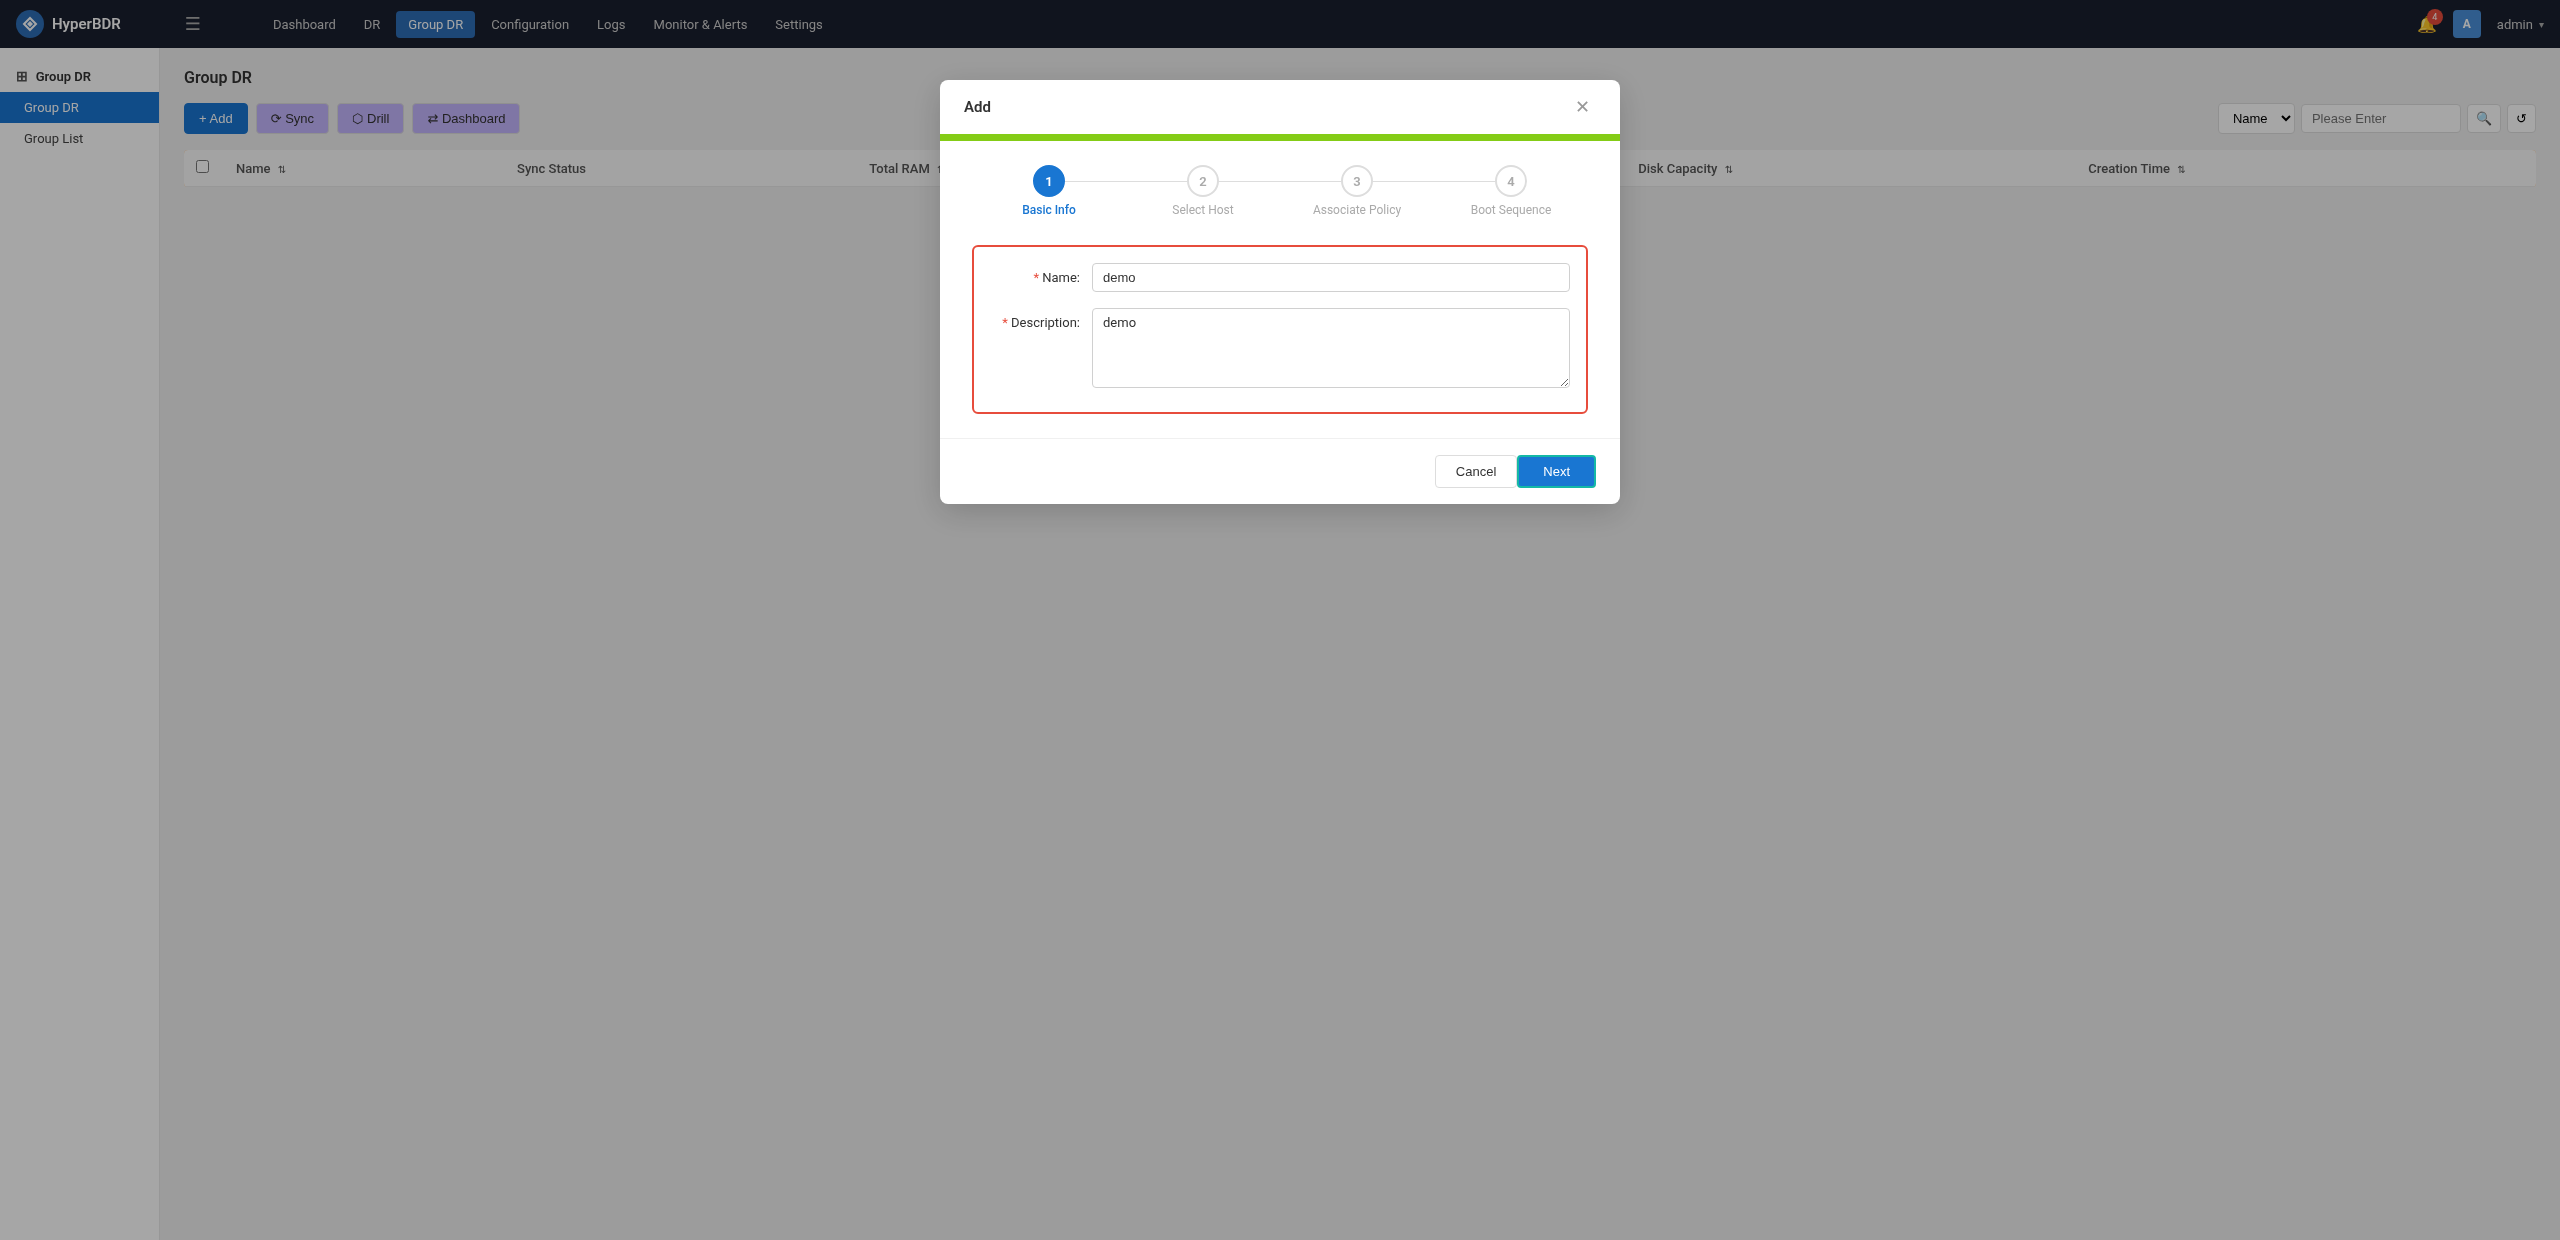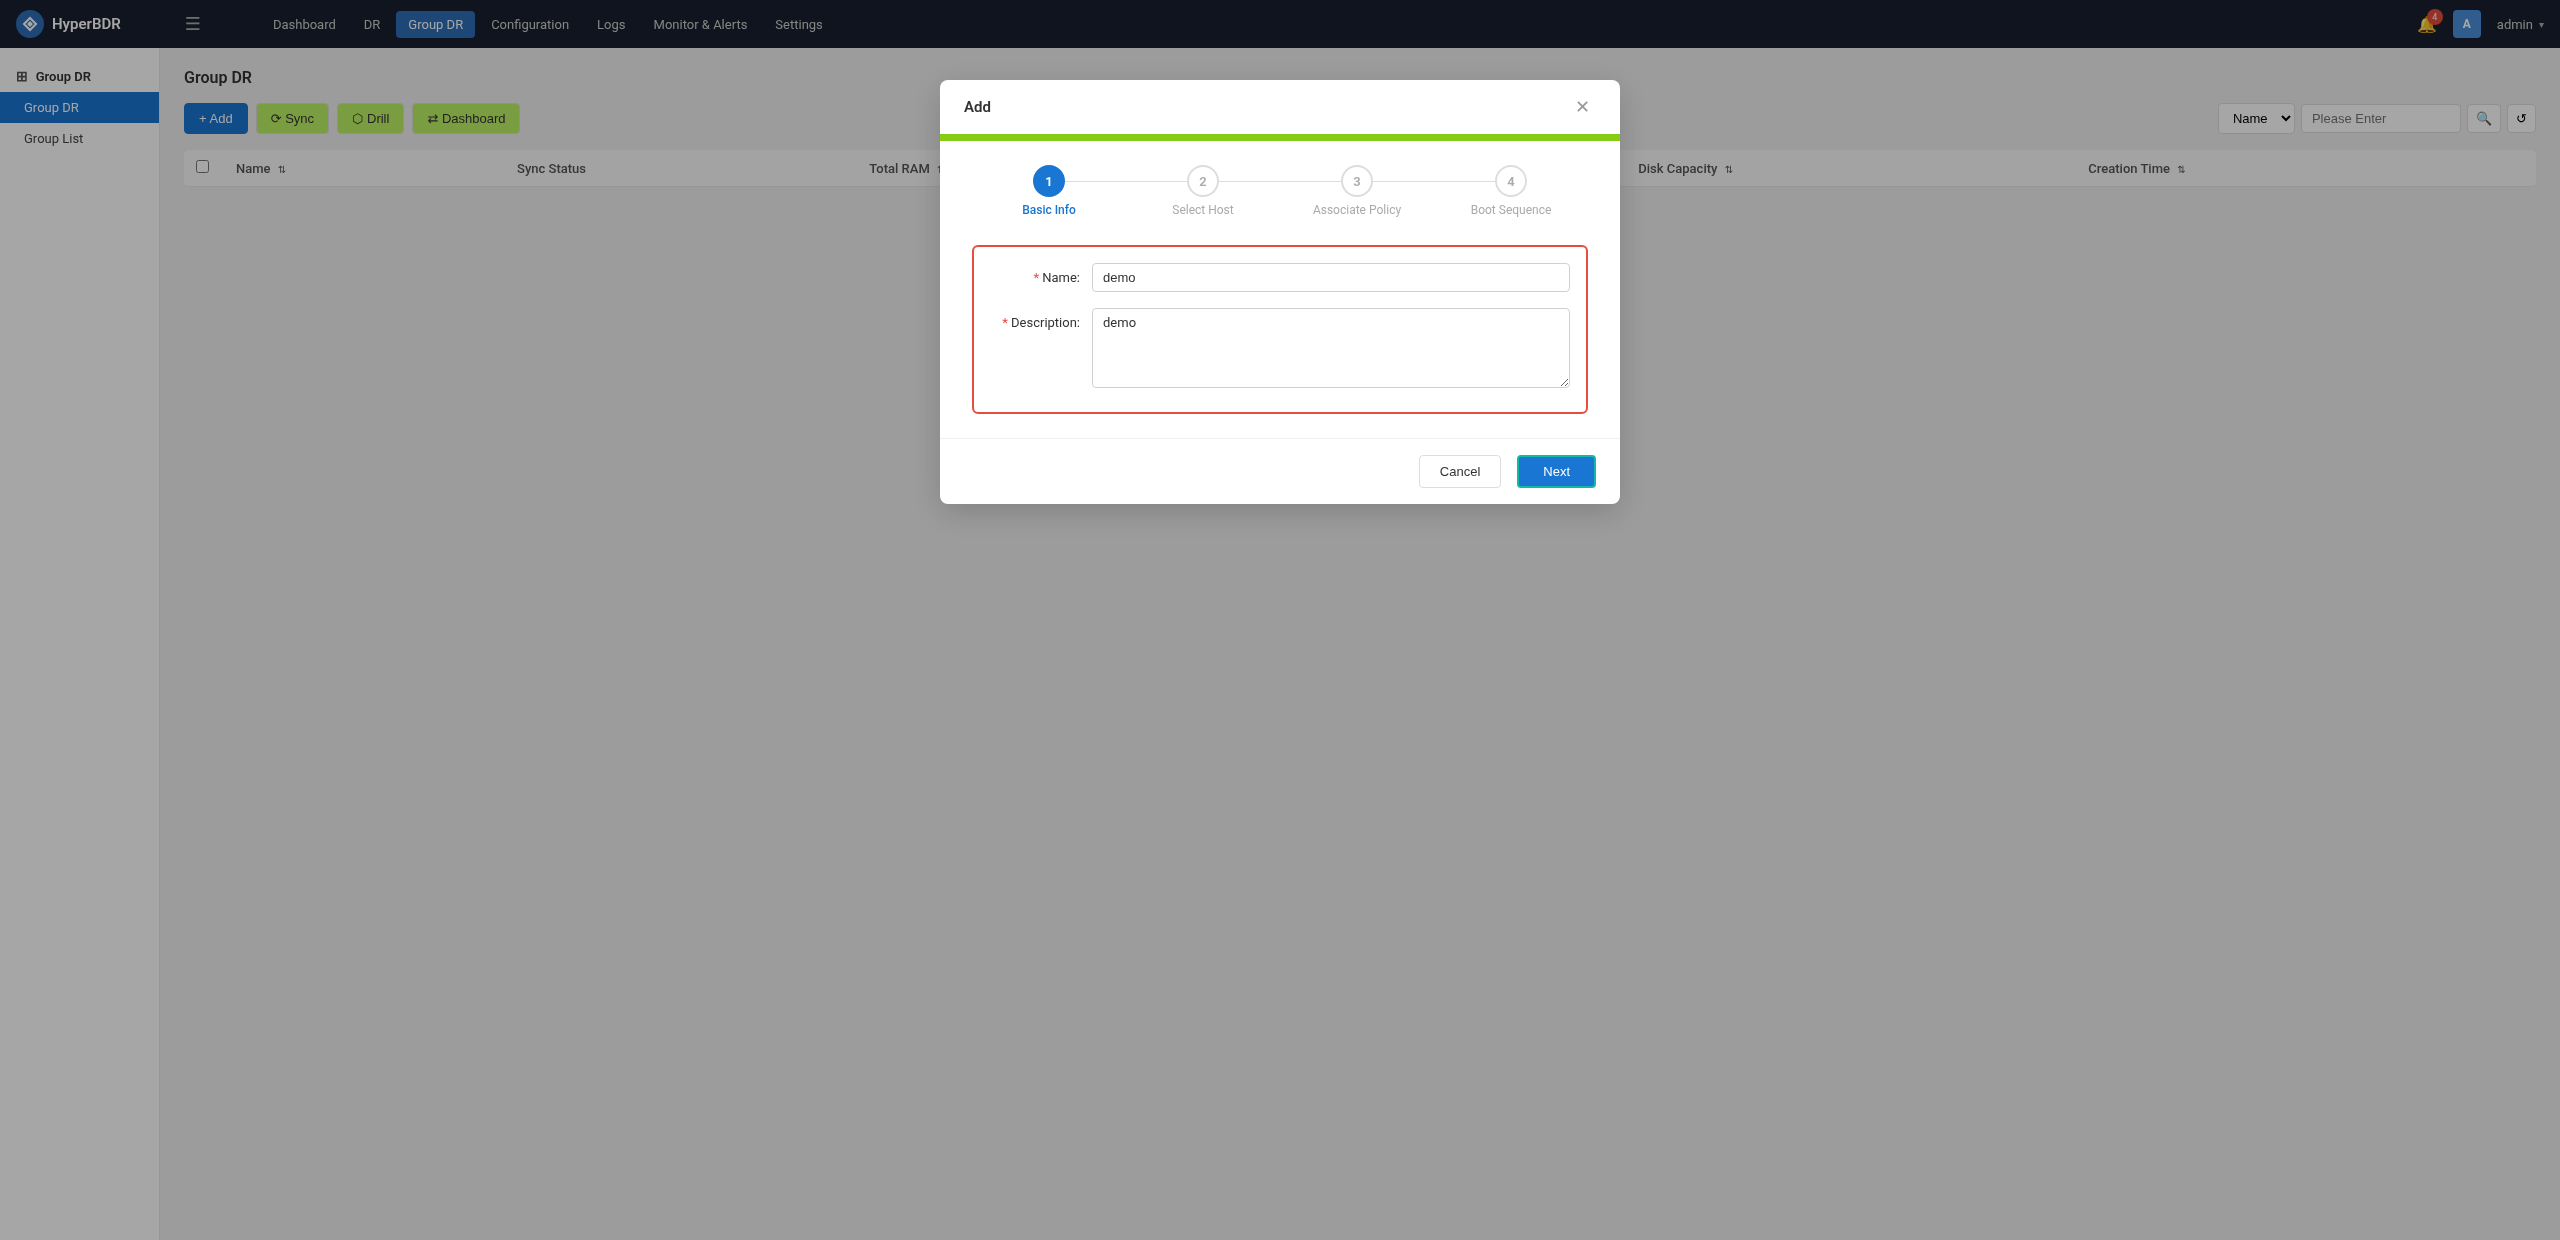--- a/index.html
+++ b/index.html
@@ -165,21 +165,21 @@
       cursor: pointer;
       border: 1px solid transparent;
       white-space: nowrap;
     }
     .btn-primary {
       background: #1976d2;
       color: #fff;
       border-color: #1976d2;
     }
     .btn-outline {
-      background: #bef264;
+      background: #c4b5fd;
       color: #333;
       border-color: #ddd;
     }
 
     
     .table-container {
       background: #fdba74;
       border-radius: 4px;
       overflow: auto;
     }
@@ -269,21 +269,21 @@
       line-height: 1;
       padding: 2px 6px;
     }
     .modal-body {
       padding: 24px 32px;
     }
     .modal-footer {
       padding: 16px 24px;
       display: flex;
       justify-content: flex-end;
-      gap: 16px;
+      gap: 0;
       border-top: 1px solid #f0f0f0;
     }
 
     
     .stepper {
       display: flex;
       justify-content: center;
       align-items: flex-start;
       margin-bottom: 28px;
       gap: 0;

